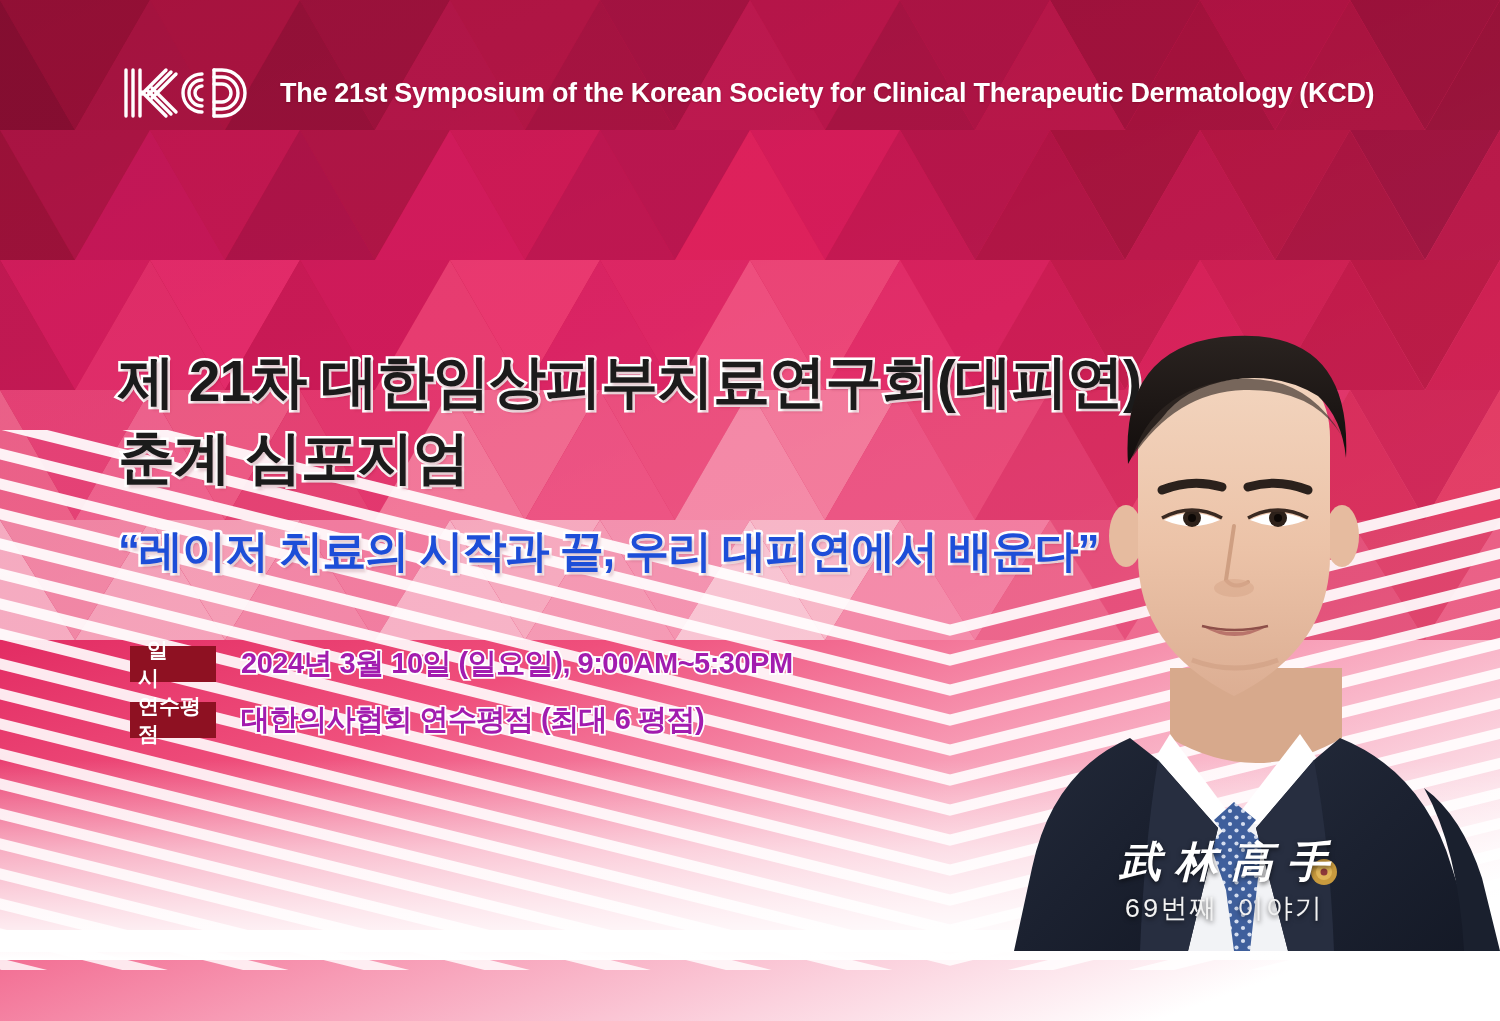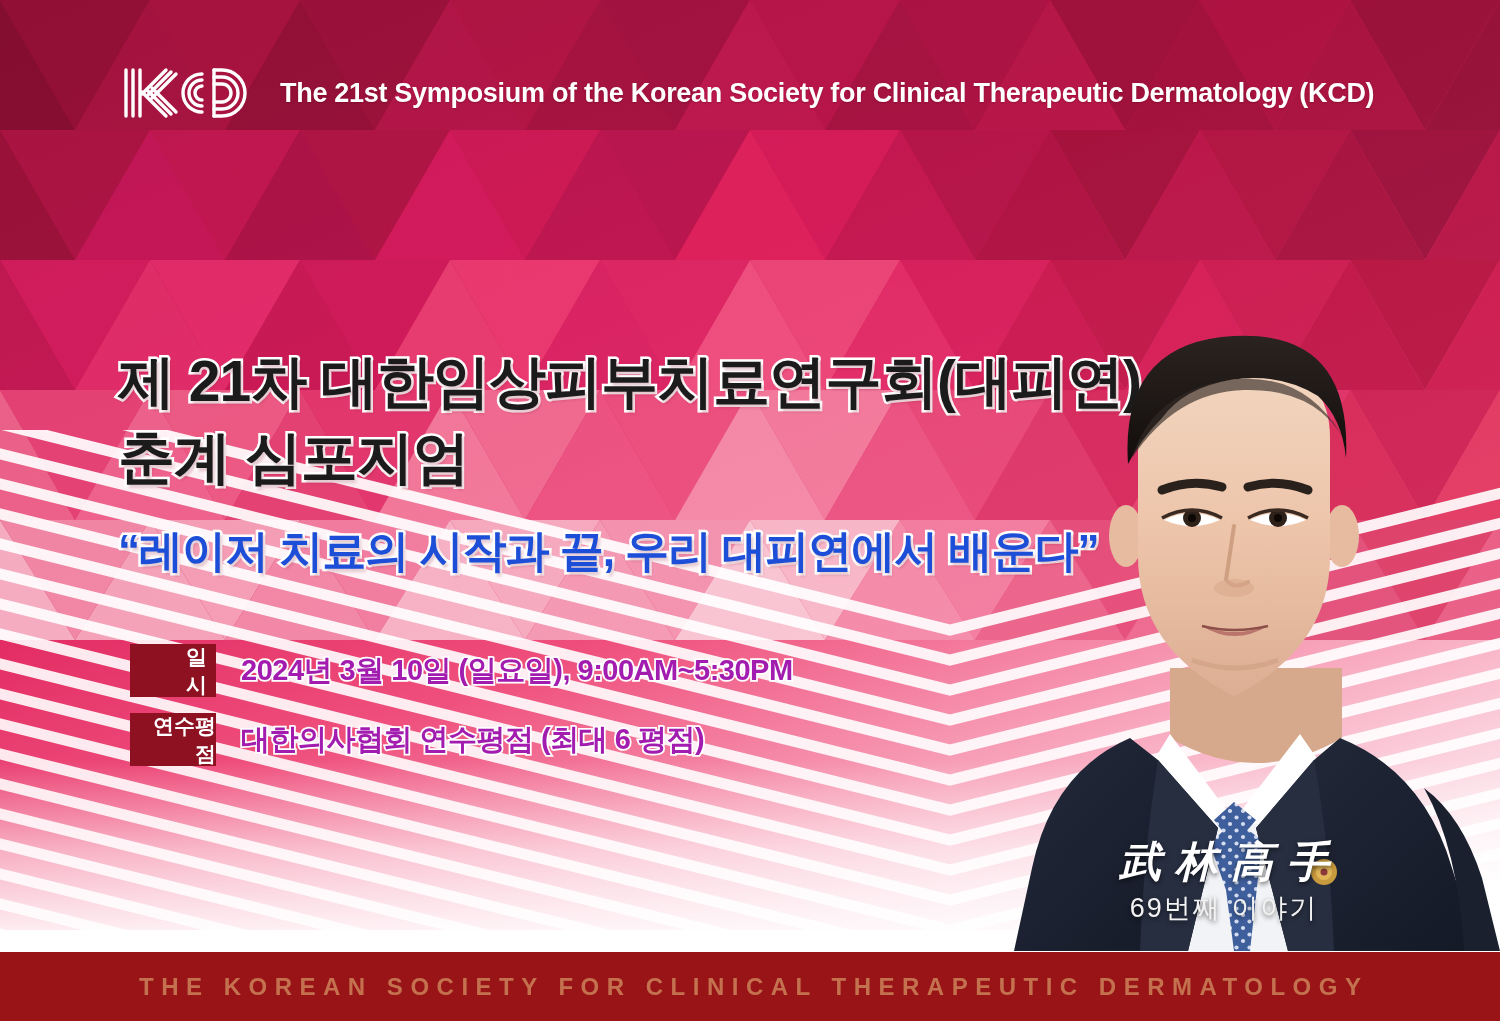--- a/index.html
+++ b/index.html
@@ -84,25 +84,25 @@
   
   .info{
     position:absolute;left:130px;top:644px;
     display:flex;flex-direction:column;gap:16px;
   }
   .info-row{display:flex;align-items:center;}
   .badge{
     background:#8e1122;
     color:#ffffff;
     font-size:21px;font-weight:bold;
-    width:86px;height:53px;
+    width:86px;height:36px;
     display:flex;align-items:center;justify-content:center;
     letter-spacing:0;
     box-sizing:border-box;
-    text-align:right;
+    text-align:left;
     padding-left:8px;
   }
   .badge.spaced{letter-spacing:9px;text-indent:9px;}
   .info-text{
     margin-left:25px;
     font-size:29px;font-weight:bold;color:#a21caf;
     letter-spacing:-0.5px;white-space:nowrap;
     -webkit-text-stroke:3.5px #ffffff;
     paint-order:stroke fill;
   }
@@ -121,21 +121,21 @@
   }
   .calli-main{
     font-family:"DejaVu Serif","Liberation Serif",serif;
     font-size:42px;font-weight:bold;color:#ffffff;
     letter-spacing:14px;text-indent:14px;
     font-style:italic;
     text-shadow:0 2px 5px rgba(0,0,0,.6);
     line-height:1.05;
   }
   .calli-sub{
-    font-family:Liberation Sans, sans-serif;
+    font-family:Liberation Mono, monospace;
     font-size:27px;color:#f2f2f2;
     letter-spacing:2px;
     margin-top:6px;
     text-shadow:0 2px 5px rgba(0,0,0,.6);
   }
 
   
   .banner{
     position:absolute;left:0;top:952px;width:1500px;height:69px;
     background:#991417;
@@ -474,17 +474,14 @@
         <circle cx="312" cy="604" r="3.5" fill="#8e3a3a"></circle>
       </g>
     </svg>
   </div>
 
   <div class="calligraphy">
     <div class="calli-main">武林高手</div>
     <div class="calli-sub">69번째 이야기</div>
   </div>
 
-  <div class="banner">
-    <div class="banner-text">THE KOREAN SOCIETY FOR CLINICAL THERAPEUTIC DERMATOLOGY</div>
-  </div>
 
 </div>
 
 </body></html>

